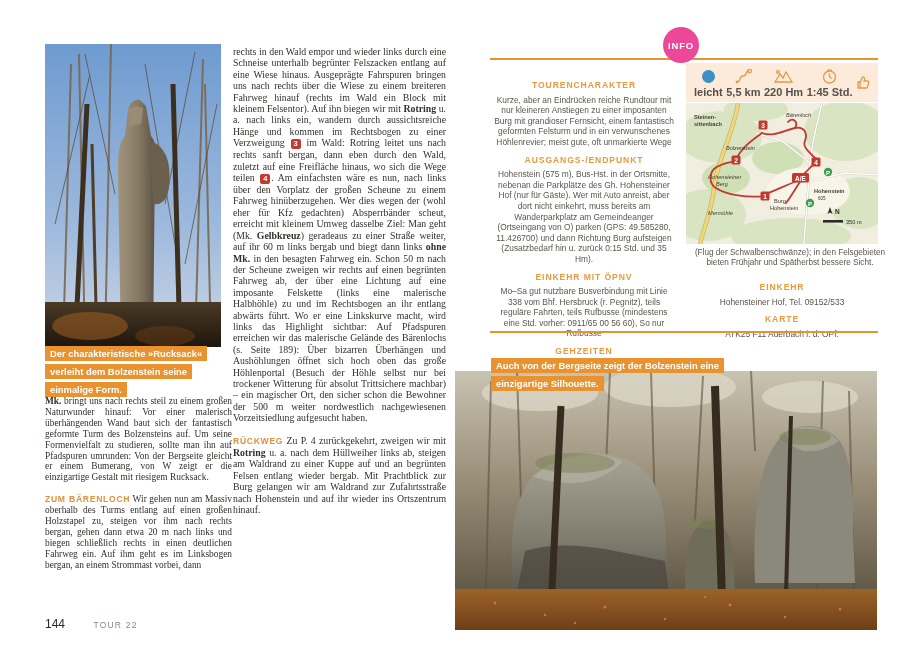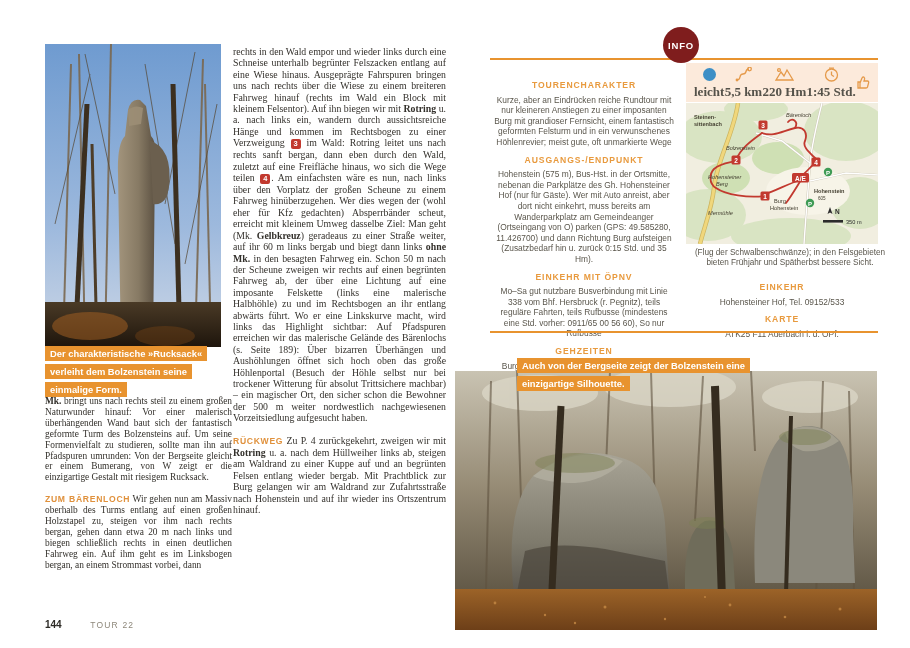--- a/index.html
+++ b/index.html
@@ -25,40 +25,40 @@
   .col1{font-size:9.4px;line-height:10.9px;}
   .rich-b{font-weight:700;}
   .rich-o{color:#e0913c;font-family:"Liberation Sans",sans-serif;font-weight:700;
           font-size:8.6px;letter-spacing:0.7px;}
   .rich-m{display:inline-block;width:10px;height:10px;background:#c2392f;color:#fff;
           font-family:"Liberation Sans",sans-serif;font-weight:700;font-size:7.5px;line-height:10px;
           text-align:center;border-radius:2px;margin:0 1px;vertical-align:0;}
 
   
   .footer{position:absolute;left:45px;top:614px;font-family:"Liberation Sans",sans-serif;}
-  .footer .pn{font-weight:700;font-size:10px;color:#2c2a25;}
+  .footer .pn{font-weight:400;font-size:12px;color:#2c2a25;}
   .footer .tl{font-size:8.5px;color:#8d877a;letter-spacing:1.2px;margin-left:24px;}
 
   
   .rule{position:absolute;height:2px;background:#e8932f;}
-  .info-badge{position:absolute;width:36px;height:36px;border-radius:50%;background:#7f1d1d;
+  .info-badge{position:absolute;width:36px;height:36px;border-radius:50%;background:#ec4899;
       color:#fff;font-family:"Liberation Sans",sans-serif;font-weight:700;font-size:9.5px;
       display:flex;align-items:center;justify-content:center;letter-spacing:0.8px;z-index:6;}
   .info-col{font-family:"Liberation Sans",sans-serif;font-size:8.4px;line-height:10.6px;
       color:#5a564c;text-align:center;}
   .info-col h3{margin:7px 0 2px 0;font-size:8.6px;letter-spacing:0.9px;color:#e89a3e;
       font-weight:700;}
   .info-col h3:first-child{margin-top:9px;}
   .info-col p{margin:4px;}
 
   
   .stats{position:absolute;background:#fceadb;display:flex;align-items:center;justify-content:space-between;
       padding:4px 8px 3px 8px;box-sizing:border-box;}
   .stat{display:flex;flex-direction:column;align-items:center;gap:2px;}
-  .stat .lbl{font-family:Liberation Serif, serif;font-weight:700;font-size:13px;color:#55524a;}
+  .stat .lbl{font-family:Liberation Sans, sans-serif;font-weight:700;font-size:11px;color:#55524a;}
   .stat svg{display:block;}
 
   
   .map-caption{font-family:"Liberation Sans",sans-serif;font-size:8.2px;line-height:10.4px;
       color:#5a564c;text-align:center;}
 </style>
 </head>
 <body>
 
 <div class="abs" style="left:45px;top:44px;width:176px;height:303px;">
@@ -327,15 +327,15 @@
       <circle cx="210" cy="248" r="1.2"></circle>
         <circle cx="275" cy="234" r="1.4"></circle>
         <circle cx="330" cy="246" r="1.3"></circle>
       <circle cx="385" cy="238" r="1.5"></circle>
         <circle cx="120" cy="252" r="1.2"></circle>
         <circle cx="250" cy="226" r="1.1"></circle>
     </g>
   </svg>
 </div>
 
-<div class="caption-box" style="left:517px;top:355px;width:240px;">
+<div class="caption-box" style="left:491px;top:355px;width:240px;">
   <span>Auch von der Bergseite zeigt der Bolzenstein eine einzigartige Silhouette.</span>
 </div>
 
 </body></html>

